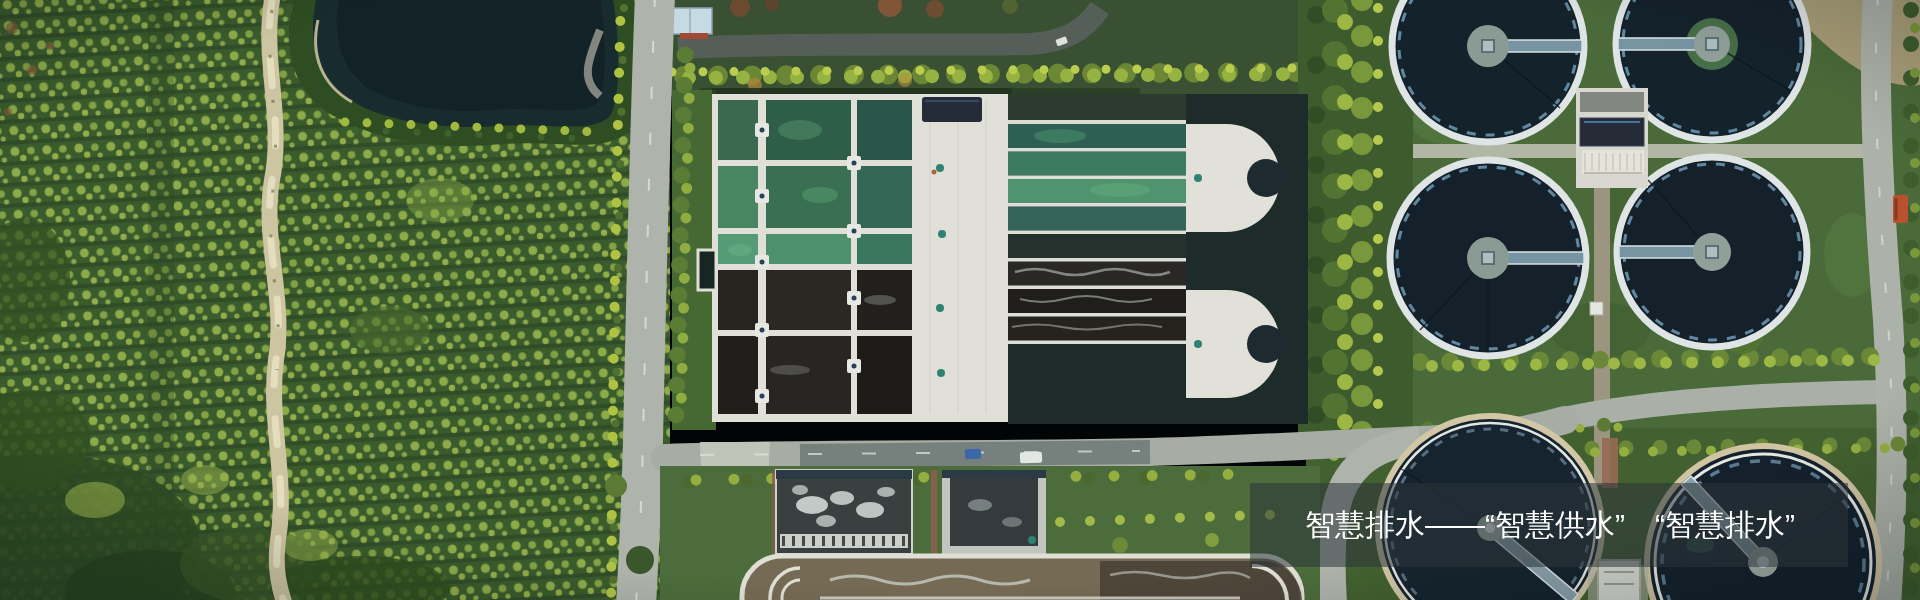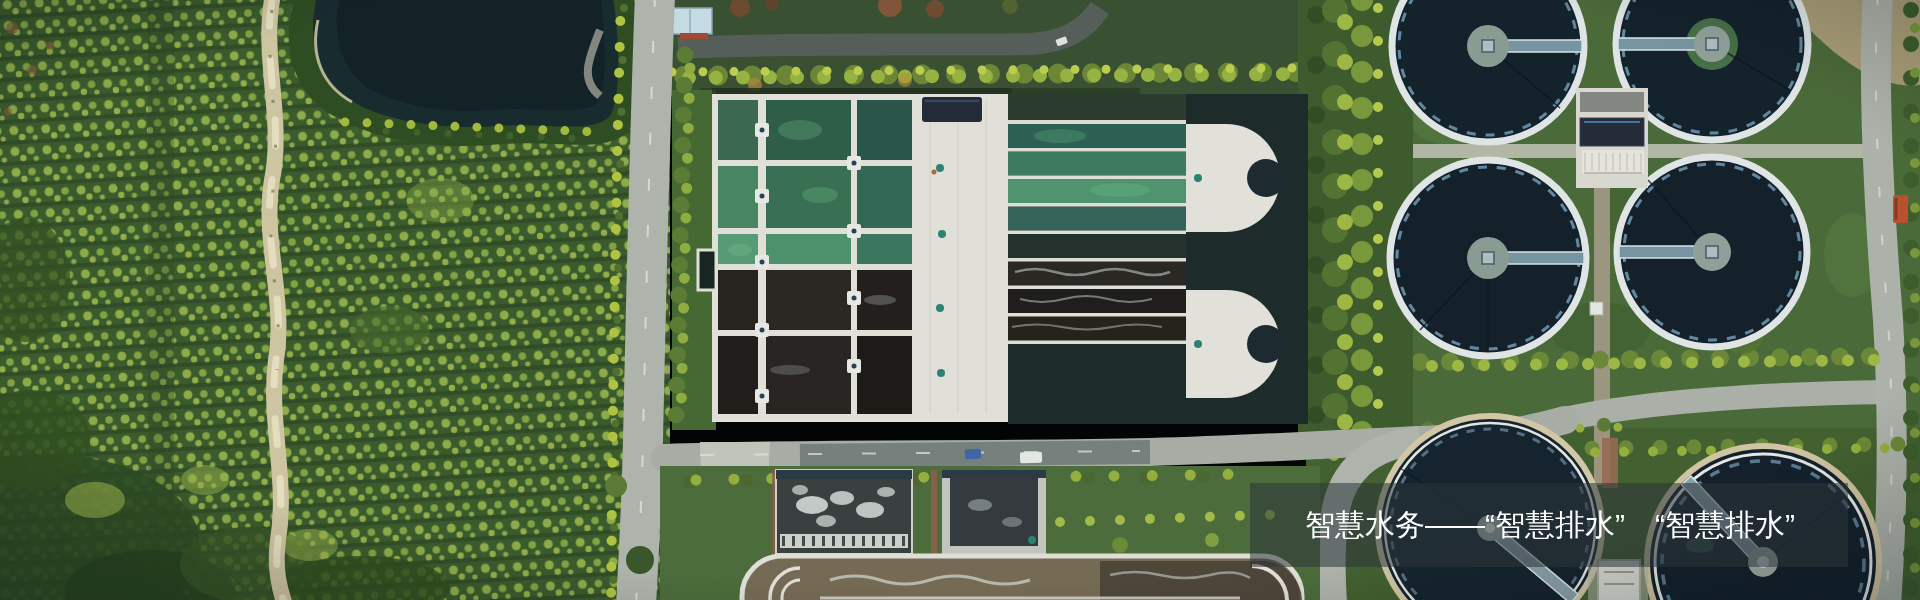--- a/index.html
+++ b/index.html
@@ -367,14 +367,14 @@
   <line x1="1604" y1="572" x2="1634" y2="572" stroke="#9fa092" stroke-width="2"></line>
   <line x1="1604" y1="584" x2="1634" y2="584" stroke="#9fa092" stroke-width="2"></line>
 </g>
 
 <rect x="0" y="0" width="1920" height="600" fill="#28455c" opacity="0.05"></rect>
 <rect x="0" y="0" width="1920" height="600" fill="url(#vg)"></rect>
 </svg>
 </div>
 
 <div class="caption-band" style="background: rgba(43, 53, 59, 0.55);">
-  <div class="caption-text" style="color: rgb(255, 255, 255);">智慧水务——“智慧排水”　“智慧排水”</div>
+  <div class="caption-text" style="color: rgb(255, 255, 255);">智慧排水——“智慧供水”　“智慧排水”</div>
 </div>
 
 </body></html>

